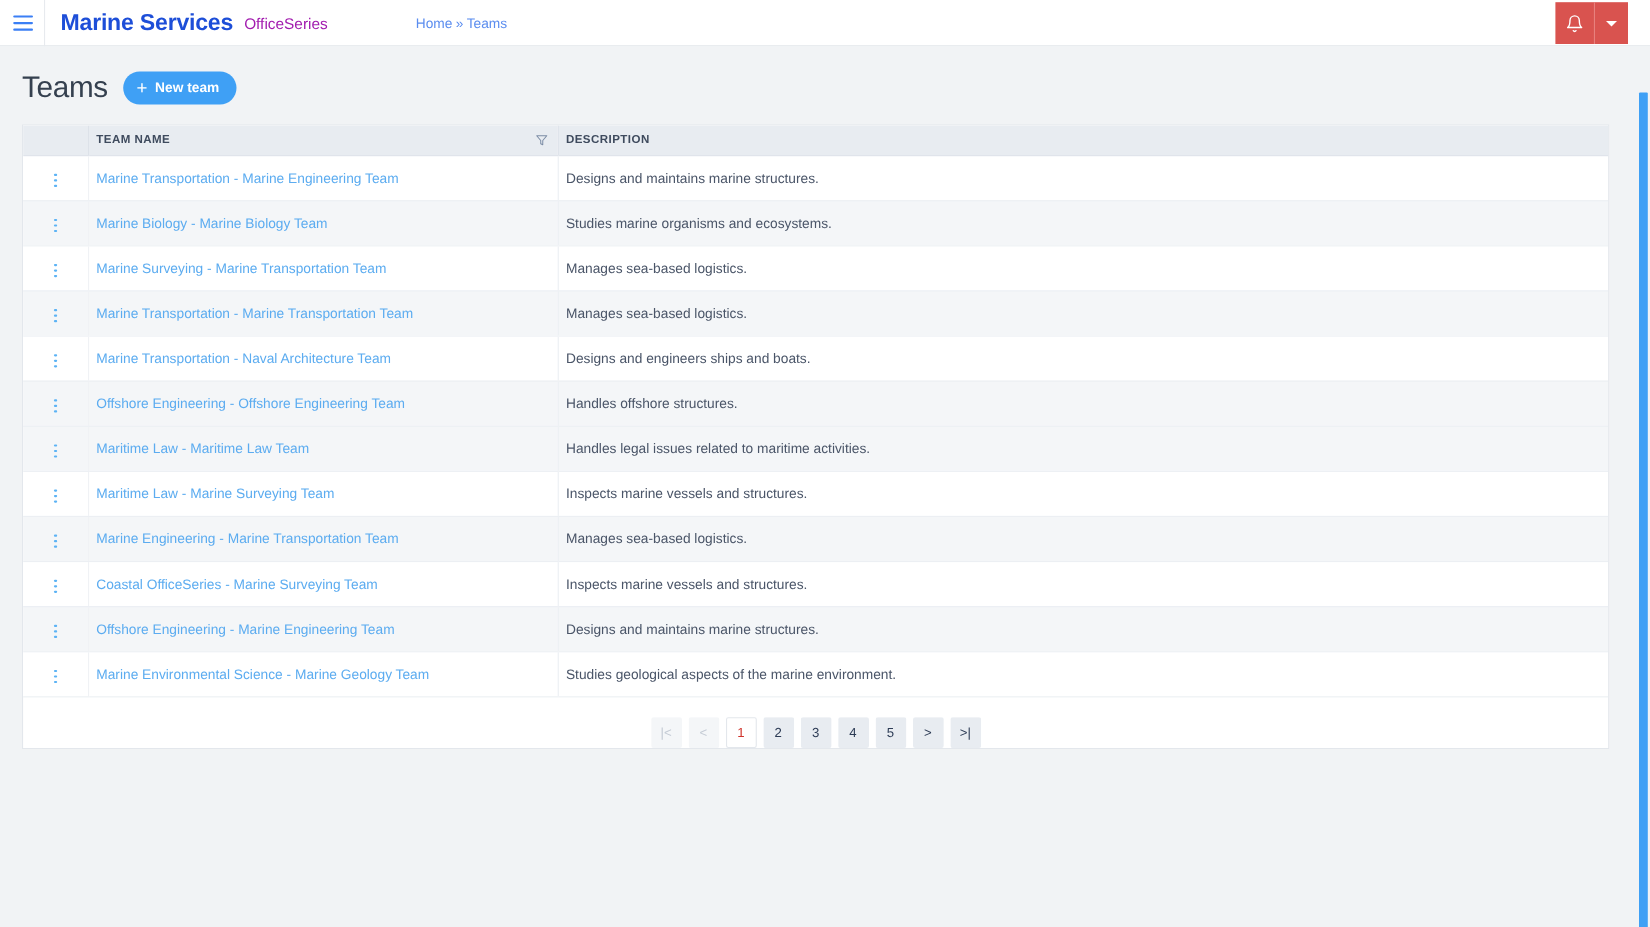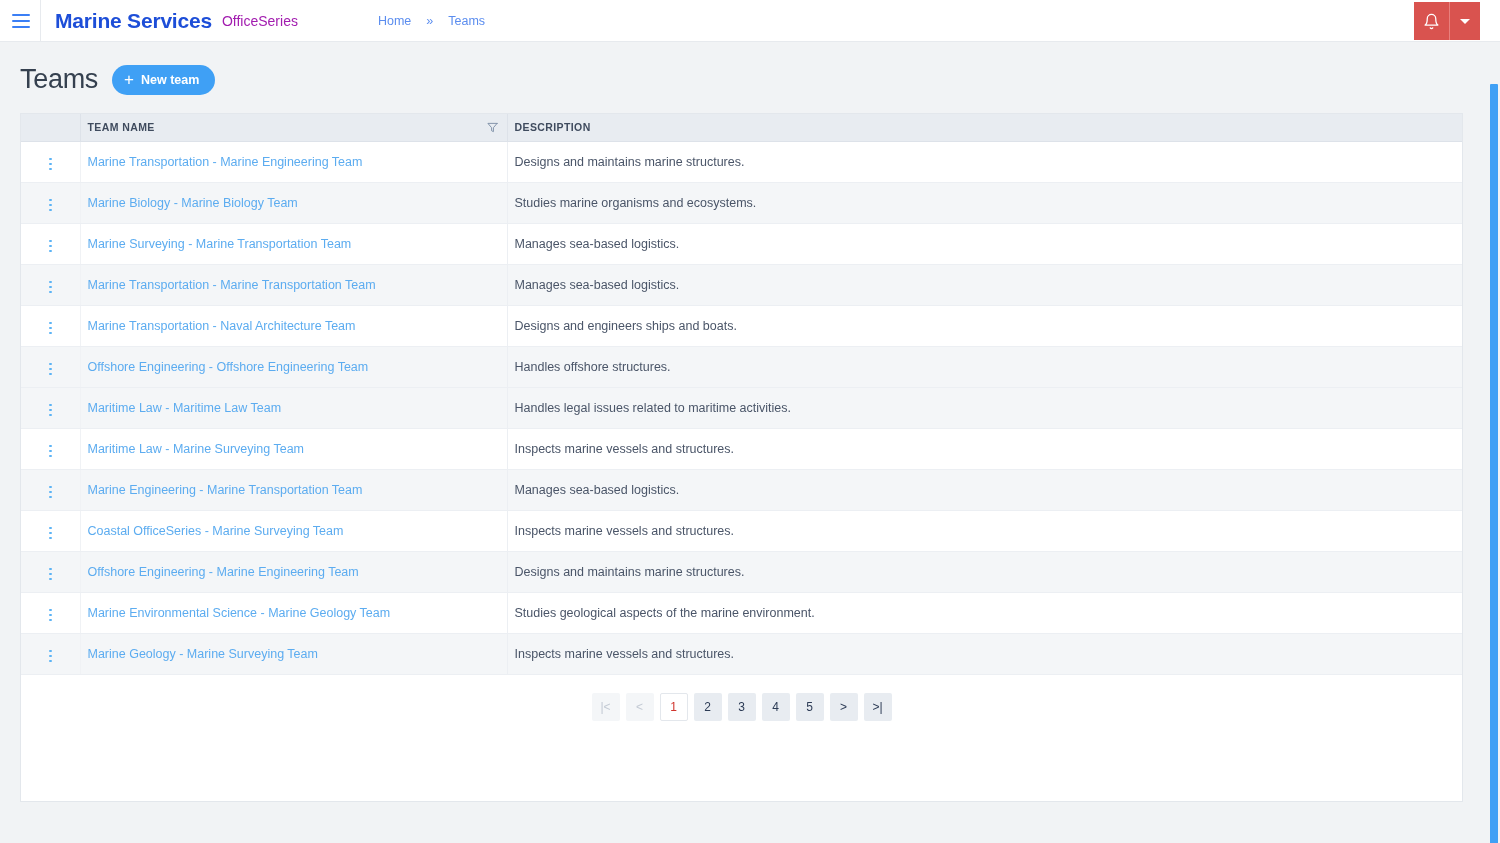--- a/index.html
+++ b/index.html
@@ -66,21 +66,21 @@
     color: #a21caf;
     margin-left: 10px;
   }
 
   #breadcrumb {
     margin-left: 80px;
     font-size: 12.5px;
     color: #5b8def;
     display: flex;
     align-items: center;
-    gap: 15px;
+    gap: 3px;
     white-space: nowrap;
   }
   #breadcrumb a { color: #5b8def; text-decoration: none; cursor: pointer; }
   #breadcrumb .sep { color: #5b8def; }
 
   #notify-group {
     position: absolute;
     right: 20px;
     top: 2px;
     display: flex;
@@ -138,21 +138,21 @@
     gap: 7px;
     cursor: pointer;
   }
   .plus-glyph { font-size: 17px; font-weight: normal; line-height: 1; margin-top: -1px; }
 
   
   #table-panel {
     background: #ffffff;
     border: 1px solid #e3e7ec;
     width: 1443px;
-    height: 689px;
+    height: 568px;
     overflow: hidden;
   }
 
   table { width: 100%; border-collapse: collapse; table-layout: fixed; }
 
   thead th {
     background: #e8ecf1;
     height: 27px;
     font-size: 10.5px;
     font-weight: bold;
@@ -432,29 +432,20 @@
           </tr>
           <tr class="odd">
             <td class="cell-menu"><span class="kebab">
                 <i></i>
                 <i></i>
                 <i></i>
               </span></td>
             <td class="cell-name"><a class="team-link">Marine Environmental Science - Marine Geology Team</a></td>
             <td class="cell-desc">Studies geological aspects of the marine environment.</td>
           </tr>
-          <tr class="even">
-            <td class="cell-menu"><span class="kebab">
-                <i></i>
-                <i></i>
-                <i></i>
-              </span></td>
-            <td class="cell-name"><a class="team-link">Marine Geology - Marine Surveying Team</a></td>
-            <td class="cell-desc">Inspects marine vessels and structures.</td>
-          </tr>
         </tbody>
     </table>
 
     <div id="pagination">
       <div class="pg disabled">|&lt;</div>
       <div class="pg disabled">&lt;</div>
       <div id="pagination-pages" style="display:flex;gap:6px">
           <div class="pg active">1</div>
           <div class="pg">2</div>
           <div class="pg">3</div>

